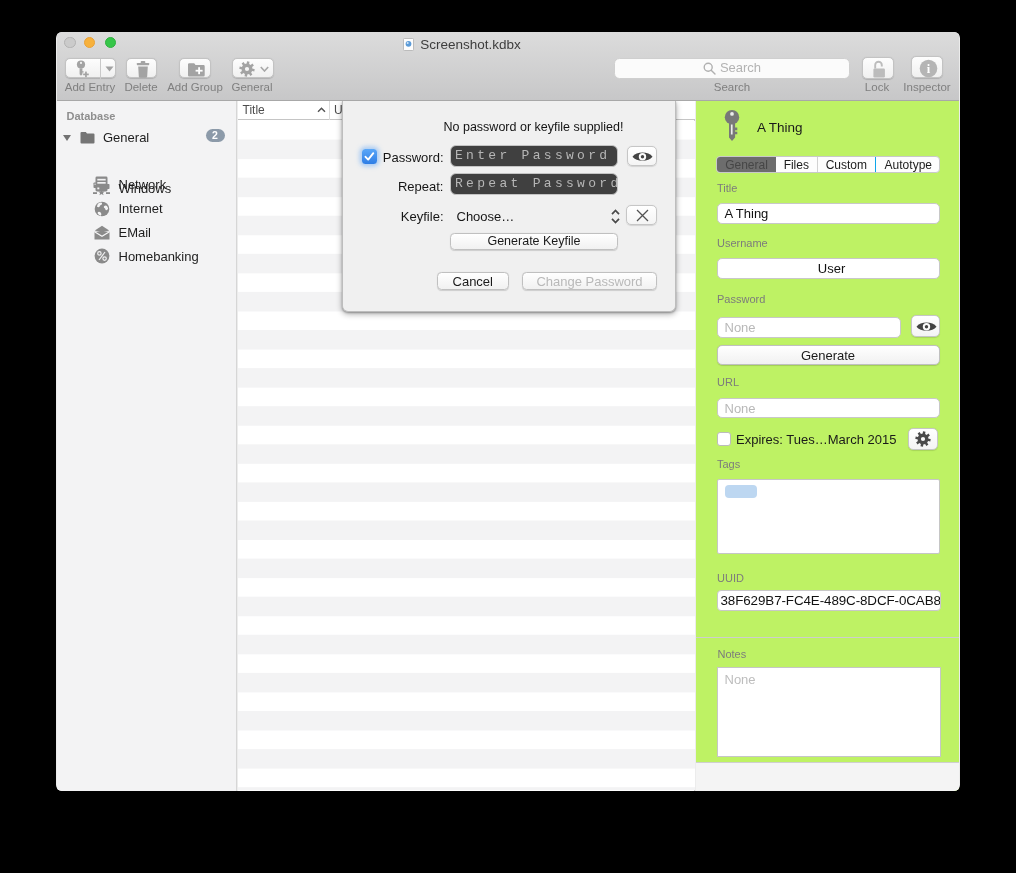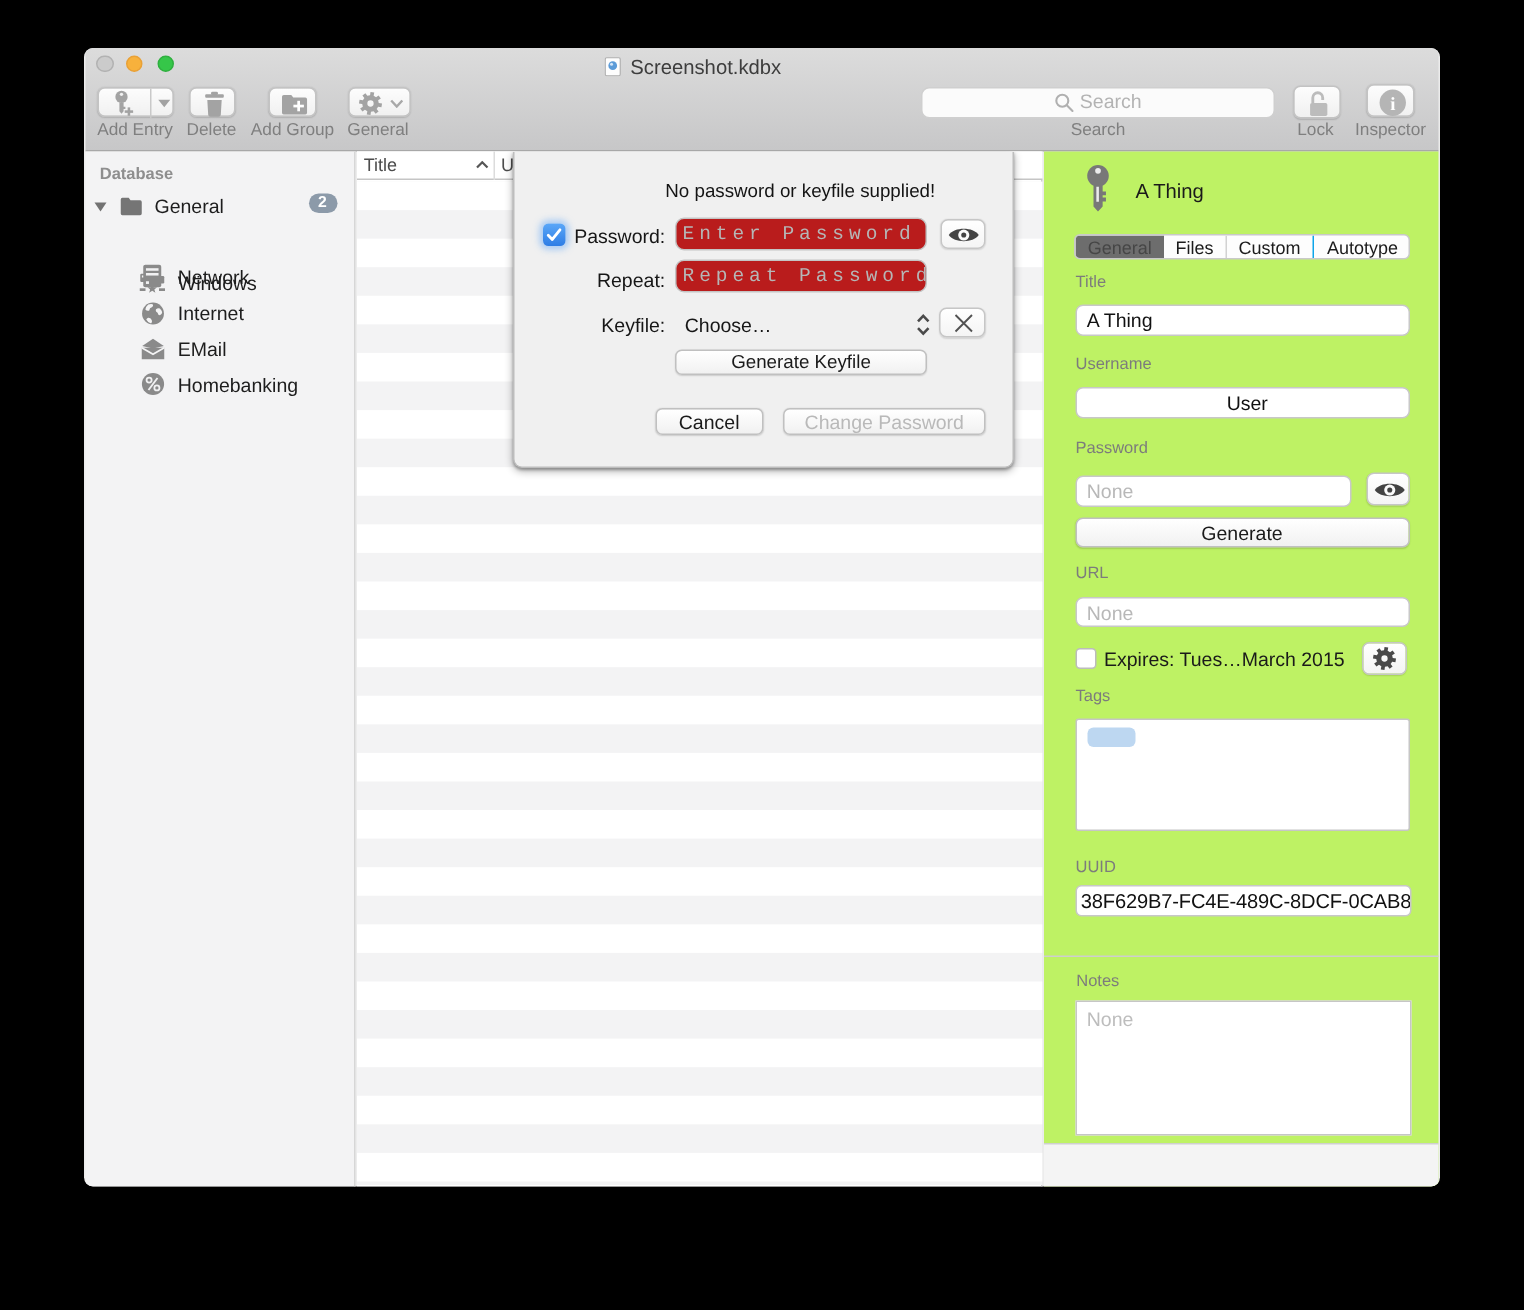--- a/index.html
+++ b/index.html
@@ -65,21 +65,21 @@
 
 #sheet {
   position:absolute; left:284.5px; top:0; width:334.5px; height:211px;
   background:#f0f0f0; border-radius:0 0 6px 6px;
   border:0.5px solid #bdbdbd; border-top:none;
   box-shadow:0 2px 6px rgba(0,0,0,0.33), 0 1px 2px rgba(0,0,0,0.28);
 }
 .dlabel { position:absolute; font-size:13px; color:#161616; text-align:right; }
 .dinput {
   position:absolute; left:107.5px; width:168px; height:22px;
-  background:#b91c1c; border:1px solid #c4c4c4; border-radius:6px;
+  background:#404040; border:1px solid #c4c4c4; border-radius:6px;
   font-family:"Liberation Mono", monospace; font-size:13px; letter-spacing:3.3px; color:#b6b6b6;
   line-height:20px; padding-left:4px; overflow:hidden; white-space:nowrap;
 }
 .dbtn {
   position:absolute; background:linear-gradient(#ffffff,#f1f1f1);
   border:0.5px solid #c0c0c0; border-radius:4.5px;
   font-size:13px; color:#1a1a1a; text-align:center;
   box-shadow:0 0.5px 1px rgba(0,0,0,0.15);
 }
 </style>

